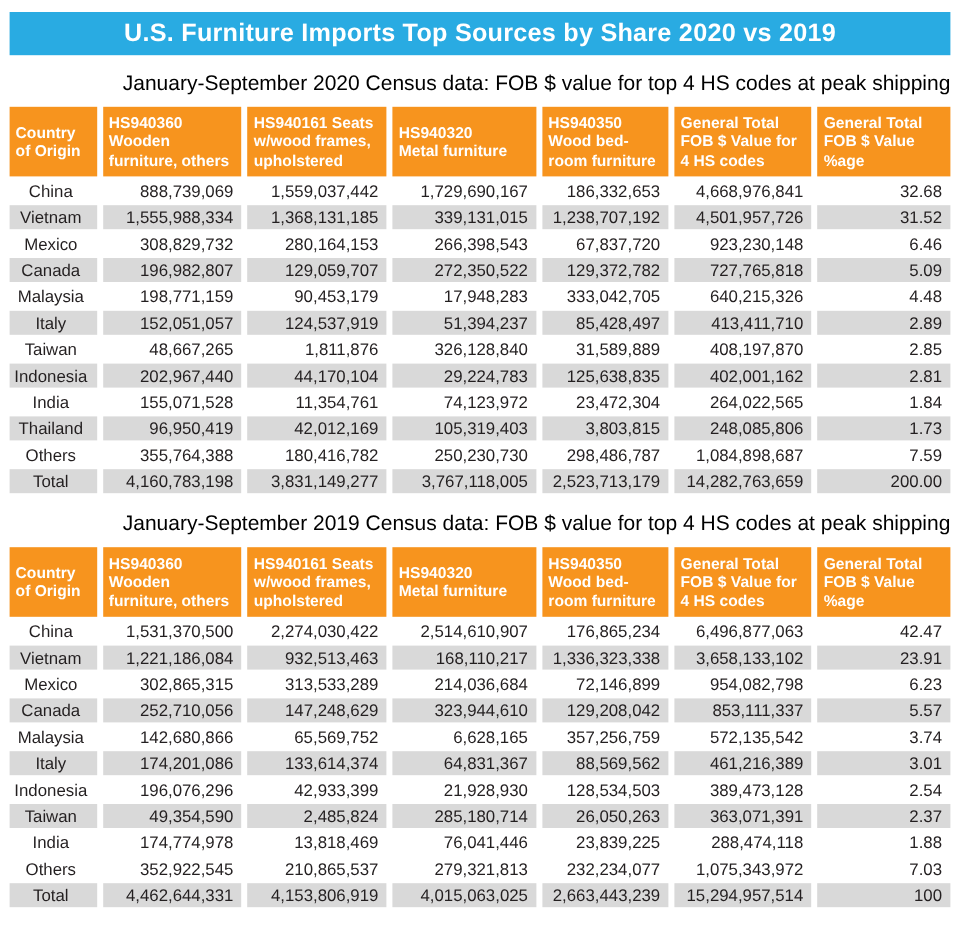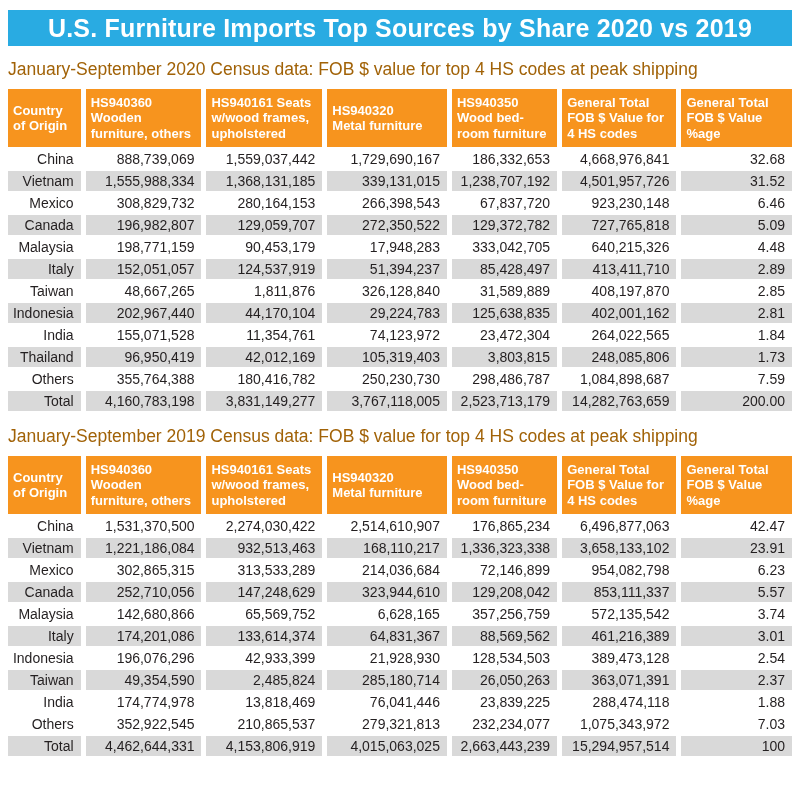--- a/index.html
+++ b/index.html
@@ -18,33 +18,33 @@
     height: 785px;
     font-family: "Liberation Sans", sans-serif;
     color: var(--text);
     overflow: hidden;
   }
   .page { padding: 10px 8px 0 8px; }
 
   .title-bar {
     background: var(--title-bar);
     color: #ffffff;
-    font-size: 25px;
+    font-size: 21px;
     font-weight: bold;
     text-align: center;
     height: 36px;
     line-height: 36px;
     letter-spacing: 0.2px;
   }
 
   .subtitle {
-    text-align: left;
+    text-align: right;
     font-size: 17.5px;
     margin: 13px 0 7px 0;
-    color: #a16207;
+    color: #000000;
   }
 
   table.data-table {
     width: calc(100% + 10px);
     margin-left: -5px;
     border-collapse: separate;
     border-spacing: 5px 2px;
     table-layout: fixed;
   }
   col.c1 { width: 9.6%; }
@@ -68,21 +68,21 @@
     height: 58px;
   }
   td {
     font-size: 14px;
     text-align: right;
     white-space: nowrap;
     padding: 1px 7px 1px 2px;
     height: 18px;
     line-height: 18px;
   }
-  td:first-child { text-align: right; padding-left: 3px; }
+  td:first-child { text-align: center; padding-left: 3px; }
   tr.stripe td { background: var(--stripe); }
 
   .footer {
     text-align: right;
     padding: 6px 12px 0 0;
     white-space: nowrap;
   }
 </style>
 </head>
 <body>

